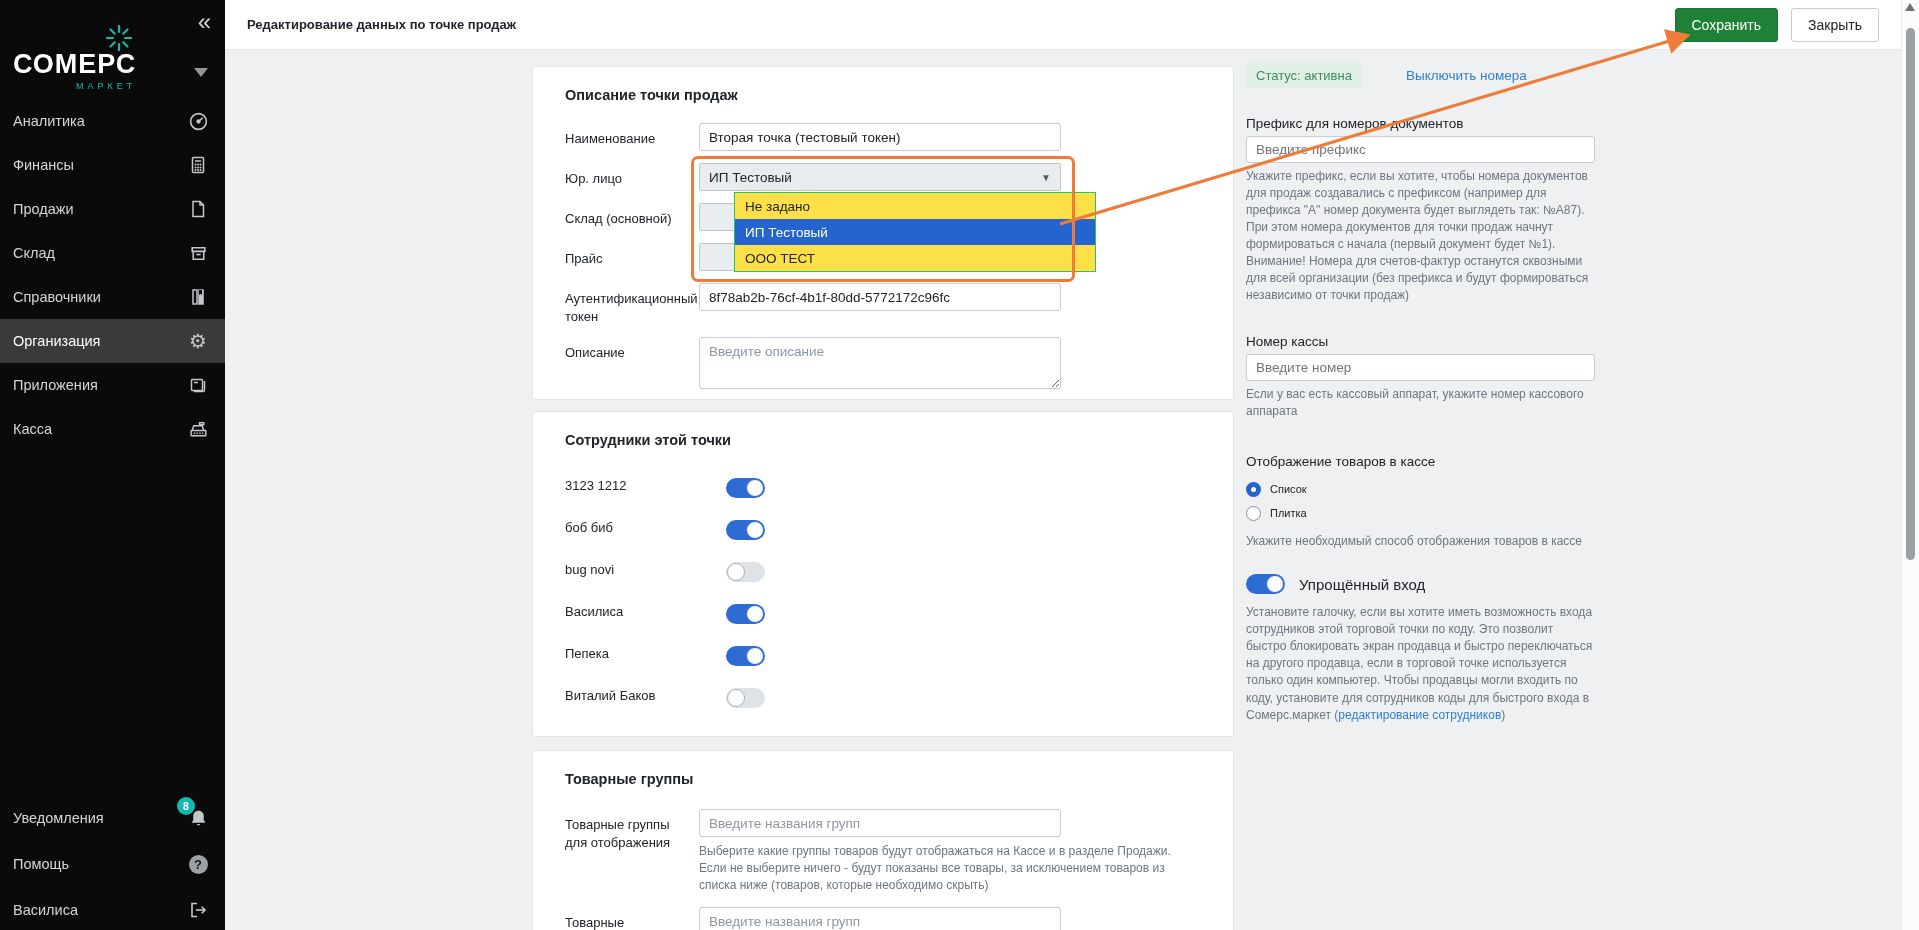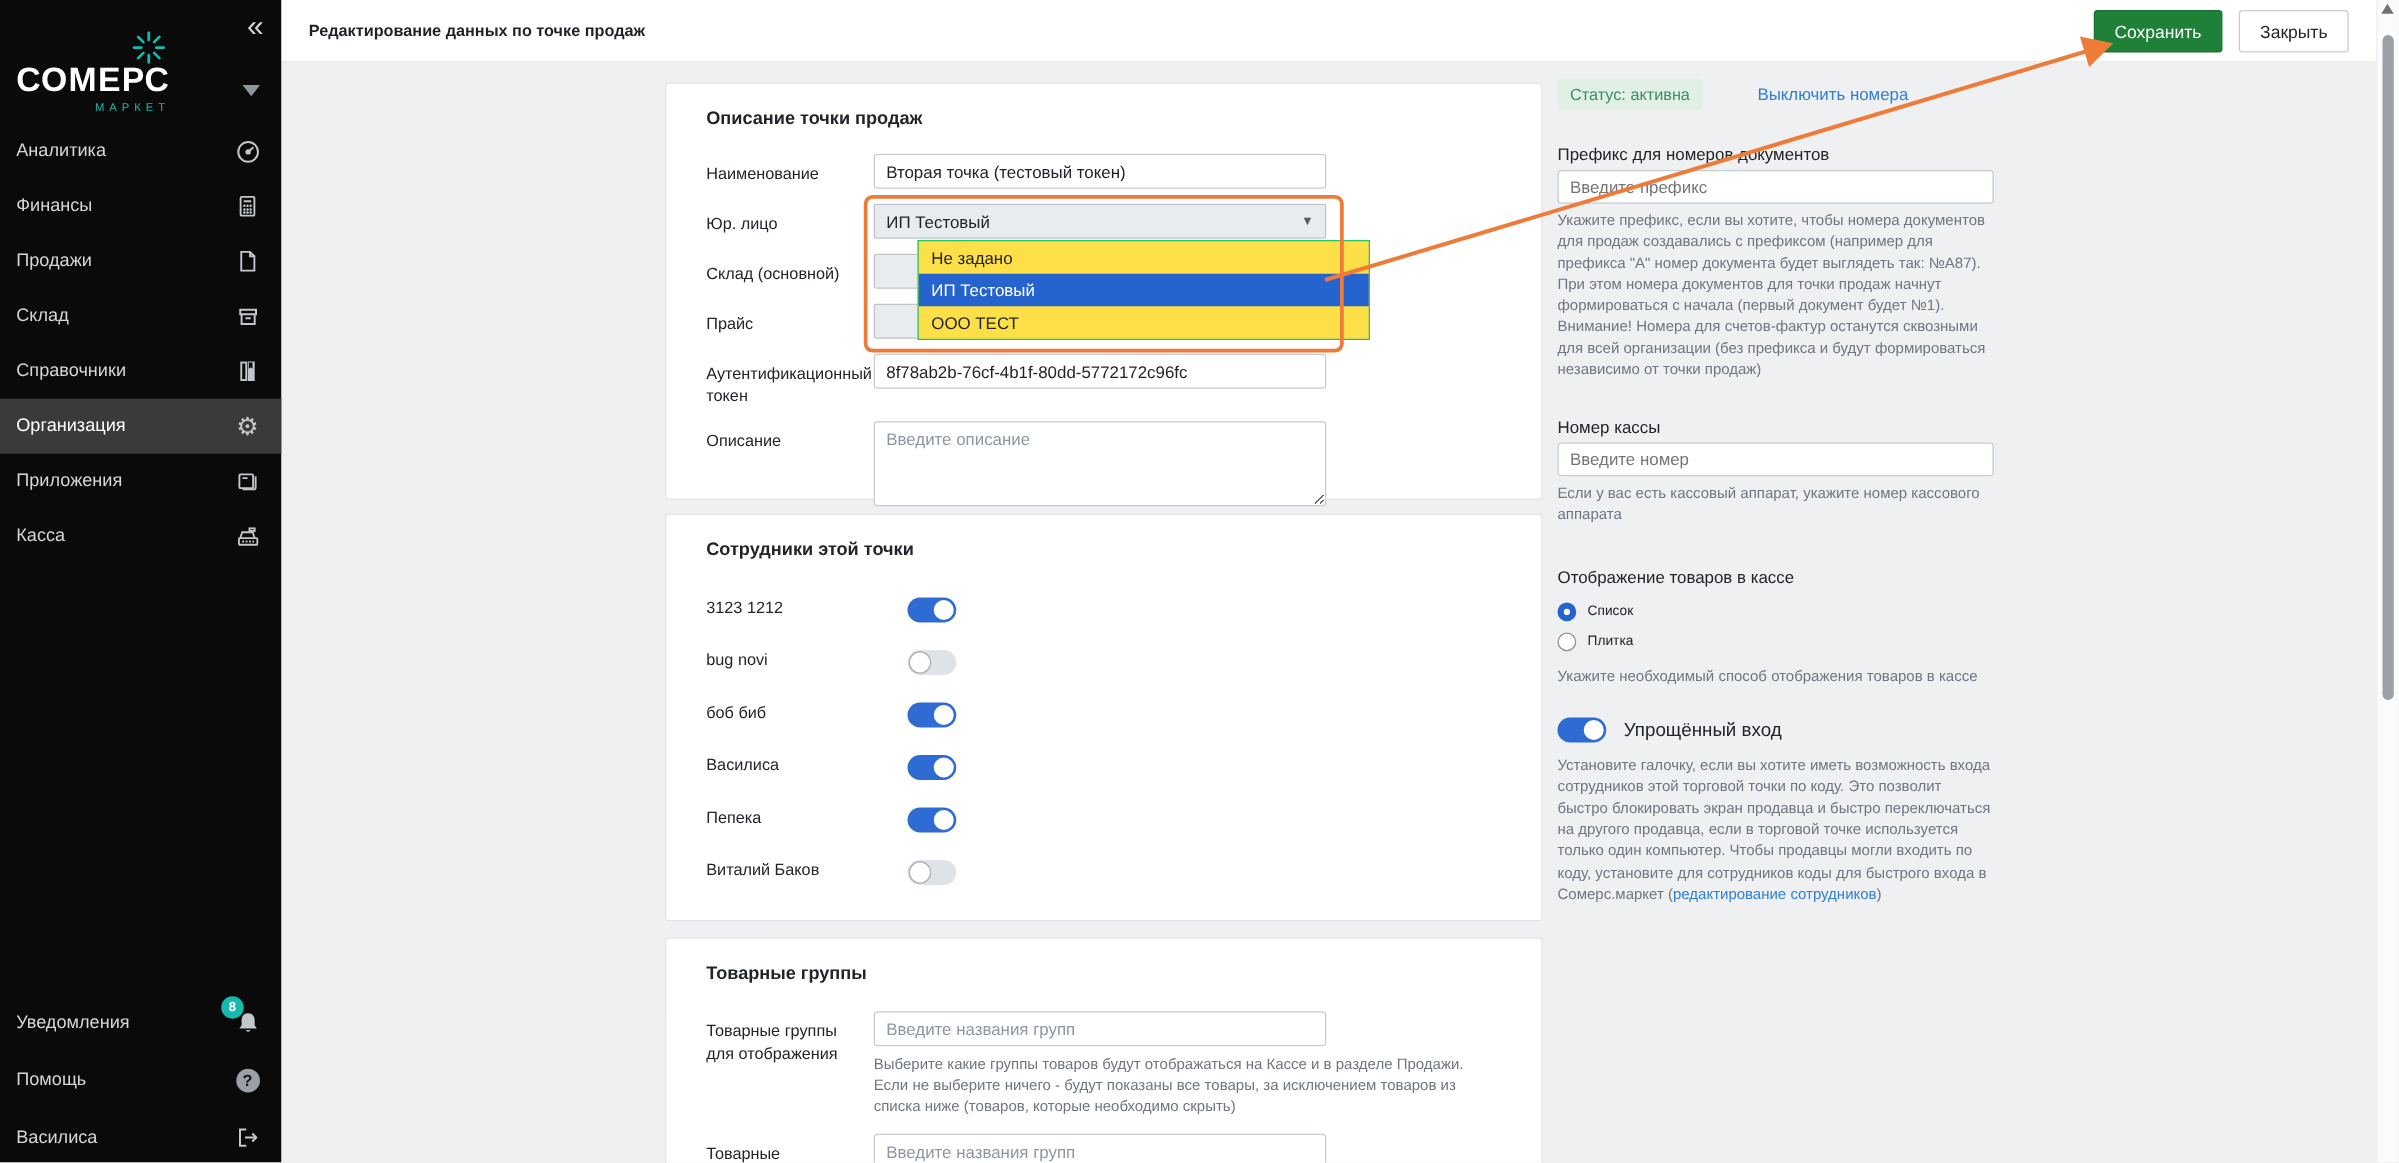--- a/index.html
+++ b/index.html
@@ -33,21 +33,21 @@
   .btn-save{background:#1f8038;border:1px solid #1b7231;color:#fff;}
   .btn-close{background:#fff;border:1px solid #c9cbcd;color:#212529;}
   
   .card{position:absolute;left:532px;width:702px;background:#fff;border:1px solid #e2e4e8;border-radius:3px;box-sizing:border-box;padding:20px 32px;}
   .card-title{font-size:14.5px;font-weight:bold;color:#212529;margin-bottom:20px;}
   .frow{display:flex;margin-bottom:12px;}
   .flabel{width:108px;margin-right:26px;flex:none;font-size:13px;color:#212529;padding-top:7px;line-height:1.35;}
   .fctrl{width:362px;flex:none;position:relative;}
   .tinput{width:100%;height:28px;box-sizing:border-box;border:1px solid #c6ccd2;border-radius:3px;padding:0 9px;font-size:13.5px;color:#212529;font-family:inherit;background:#fff;}
   .tinput::placeholder,.tarea::placeholder{color:#8d97a3;}
-  .tarea{width:100%;height:68px;box-sizing:border-box;border:1px solid #c6ccd2;border-radius:3px;padding:6px 9px;font-size:13.5px;font-family:inherit;resize:both;color:#212529;}
+  .tarea{width:100%;height:52px;box-sizing:border-box;border:1px solid #c6ccd2;border-radius:3px;padding:6px 9px;font-size:13.5px;font-family:inherit;resize:both;color:#212529;}
   .selbox{width:100%;height:28px;box-sizing:border-box;border:1px solid #bfc5cb;border-radius:2px;background:#e9ecef;display:flex;align-items:center;padding:0 9px;font-size:13.5px;color:#212529;cursor:pointer;}
   .sel-caret{margin-left:auto;font-size:10px;color:#555a5f;}
   .dropdown{position:absolute;left:0;top:29px;width:100%;background:#fde047;border:1px solid #22c55e;box-sizing:border-box;z-index:6;margin-left:35px;}
   .opt{height:26px;display:flex;align-items:center;padding:0 10px;font-size:13.5px;color:#212529;cursor:pointer;}
   .opt.on{background:#2563cf;color:#fff;}
   .hl-box{position:absolute;left:-8px;top:-7px;width:calc(100% + 16px);height:120px;border:3px solid #ee7b38;border-radius:7px;z-index:7;pointer-events:none;}
   
   .erow{display:flex;align-items:flex-start;height:20px;margin-bottom:22px;}
   .elabel{width:135px;margin-right:26px;flex:none;font-size:13px;color:#212529;}
   .toggle{width:39px;height:20px;border-radius:10px;background:#dfe3e7;position:relative;cursor:pointer;flex:none;}
@@ -289,28 +289,28 @@
 <div class="card" style="top:411px;height:326px;">
   <div class="card-title" style="margin-bottom:30px;">Сотрудники этой точки</div>
 
   <div class="erow">
     <div class="elabel">3123 1212</div>
     <div class="toggle on">
         <div class="knob"></div>
       </div>
   </div>
   <div class="erow">
+    <div class="elabel">боб биб</div>
+    <div class="toggle on">
+        <div class="knob"></div>
+      </div>
+  </div>
+  <div class="erow">
     <div class="elabel">bug novi</div>
     <div class="toggle">
-        <div class="knob"></div>
-      </div>
-  </div>
-  <div class="erow">
-    <div class="elabel">боб биб</div>
-    <div class="toggle on">
         <div class="knob"></div>
       </div>
   </div>
   <div class="erow">
     <div class="elabel">Василиса</div>
     <div class="toggle on">
         <div class="knob"></div>
       </div>
   </div>
   <div class="erow">

